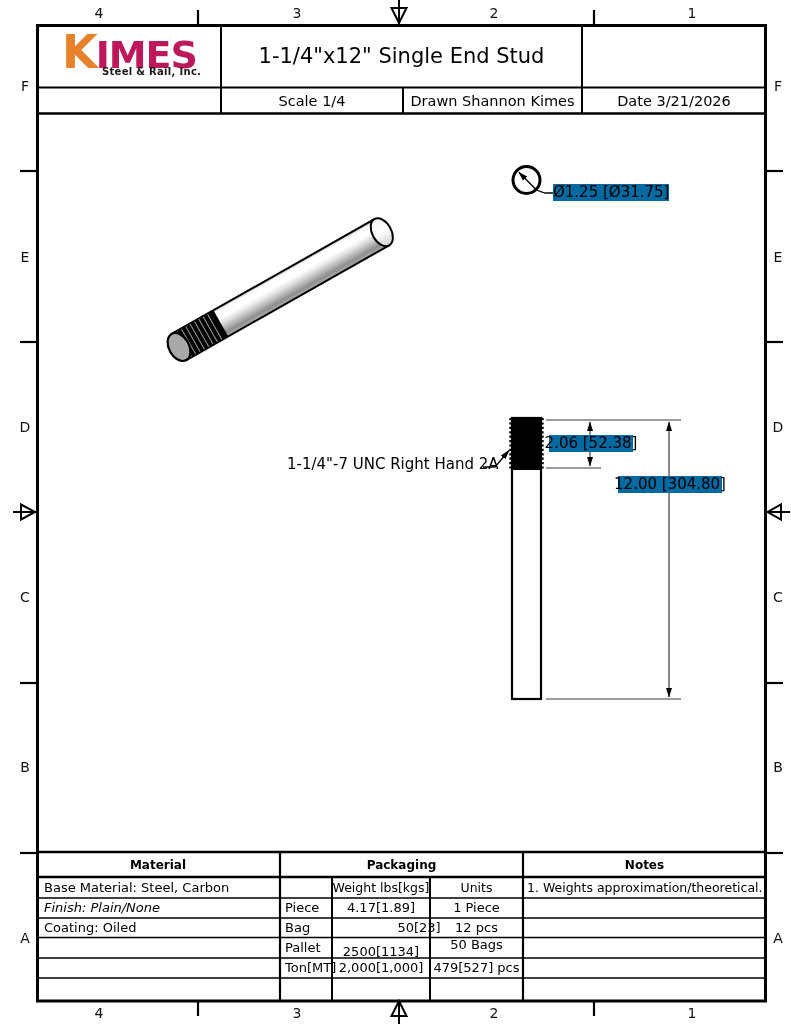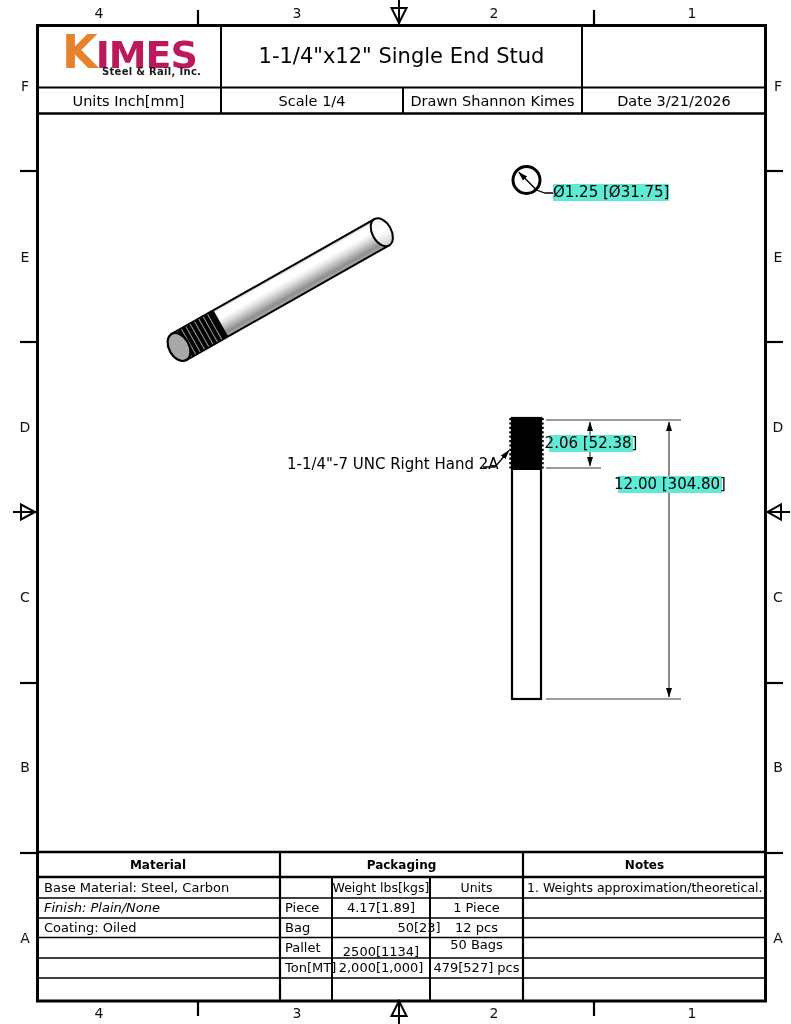--- a/index.html
+++ b/index.html
@@ -6,21 +6,21 @@
   .sheet{
     position:relative;width:791px;height:1024px;background:#ffffff;
     font-family:"DejaVu Sans","Liberation Sans",sans-serif;color:#000;overflow:hidden;
   }
   .abs{position:absolute;}
   .flexc{display:flex;align-items:center;justify-content:center;text-align:center;}
   .flexl{display:flex;align-items:center;justify-content:flex-start;text-align:left;}
   .zone{font-size:14px;color:#111;}
   .tb-title{font-size:21px;letter-spacing:0px;}
   .tb-sub{font-size:14.5px;}
-  .dim{font-size:15px;background:#5eead4;z-index:3;line-height:17px;white-space:nowrap;}
+  .dim{font-size:15px;background:#0369a1;z-index:3;line-height:17px;white-space:nowrap;}
   .thead{font-size:12px;font-weight:bold;}
   .tcell{font-size:13px;line-height:14px;white-space:nowrap;}
   .tsmall{font-size:12.5px;white-space:nowrap;}
   svg{position:absolute;left:0;top:0;}
   .logo{line-height:1;}
   .logo .k{color:#E8812C;font-weight:900;font-size:46px;letter-spacing:-2px;}
   .logo .imes{color:#be185d;font-weight:900;font-size:38px;letter-spacing:-1px;}
   .logo .tag{color:#1a1a1a;font-weight:bold;font-size:10px;letter-spacing:0.3px;}
   .txt{z-index:2;}
 </style>
@@ -178,21 +178,20 @@
 
   <div class="abs txt logo" style="left:62px;top:33px;width:150px;height:48px;">
     <span style="position:absolute;left:0;top:-4px;">
       <span class="k">K</span><span class="imes">IMES</span>
     </span>
     <span class="tag" style="position:absolute;left:40px;top:34px;">Steel &amp; Rail, Inc.</span>
   </div>
 
   <div class="abs flexc tb-title txt" style="left:221px;top:25px;width:361px;height:62px;">1-1/4"x12" Single End Stud</div>
 
-  <div class="abs flexc tb-sub txt" style="left:36px;top:88px;width:185px;height:25px;">Units Inch[mm]</div>
   <div class="abs flexc tb-sub txt" style="left:221px;top:88px;width:182px;height:25px;">Scale 1/4</div>
   <div class="abs flexc tb-sub txt" style="left:403px;top:88px;width:179px;height:25px;text-align:center;">Drawn Shannon Kimes</div>
   <div class="abs flexc tb-sub txt" style="left:582px;top:88px;width:184px;height:25px;">Date 3/21/2026</div>
 
   <div class="abs dim" style="left:553px;top:184px;">Ø1.25 [Ø31.75]</div>
   <div class="abs dim" style="left:287px;top:456px;width:194px;text-align:right;background:transparent;">1-1/4"-7 UNC Right Hand 2A</div>
   <div class="abs dim flexc" style="left:549px;top:435px;width:84px;height:17px;">2.06 [52.38]</div>
   <div class="abs dim flexc" style="left:618px;top:476px;width:104px;height:17px;">12.00 [304.80]</div>
 
   <div class="abs flexc thead txt" style="left:36px;top:852px;width:244px;height:25px;">Material</div>

